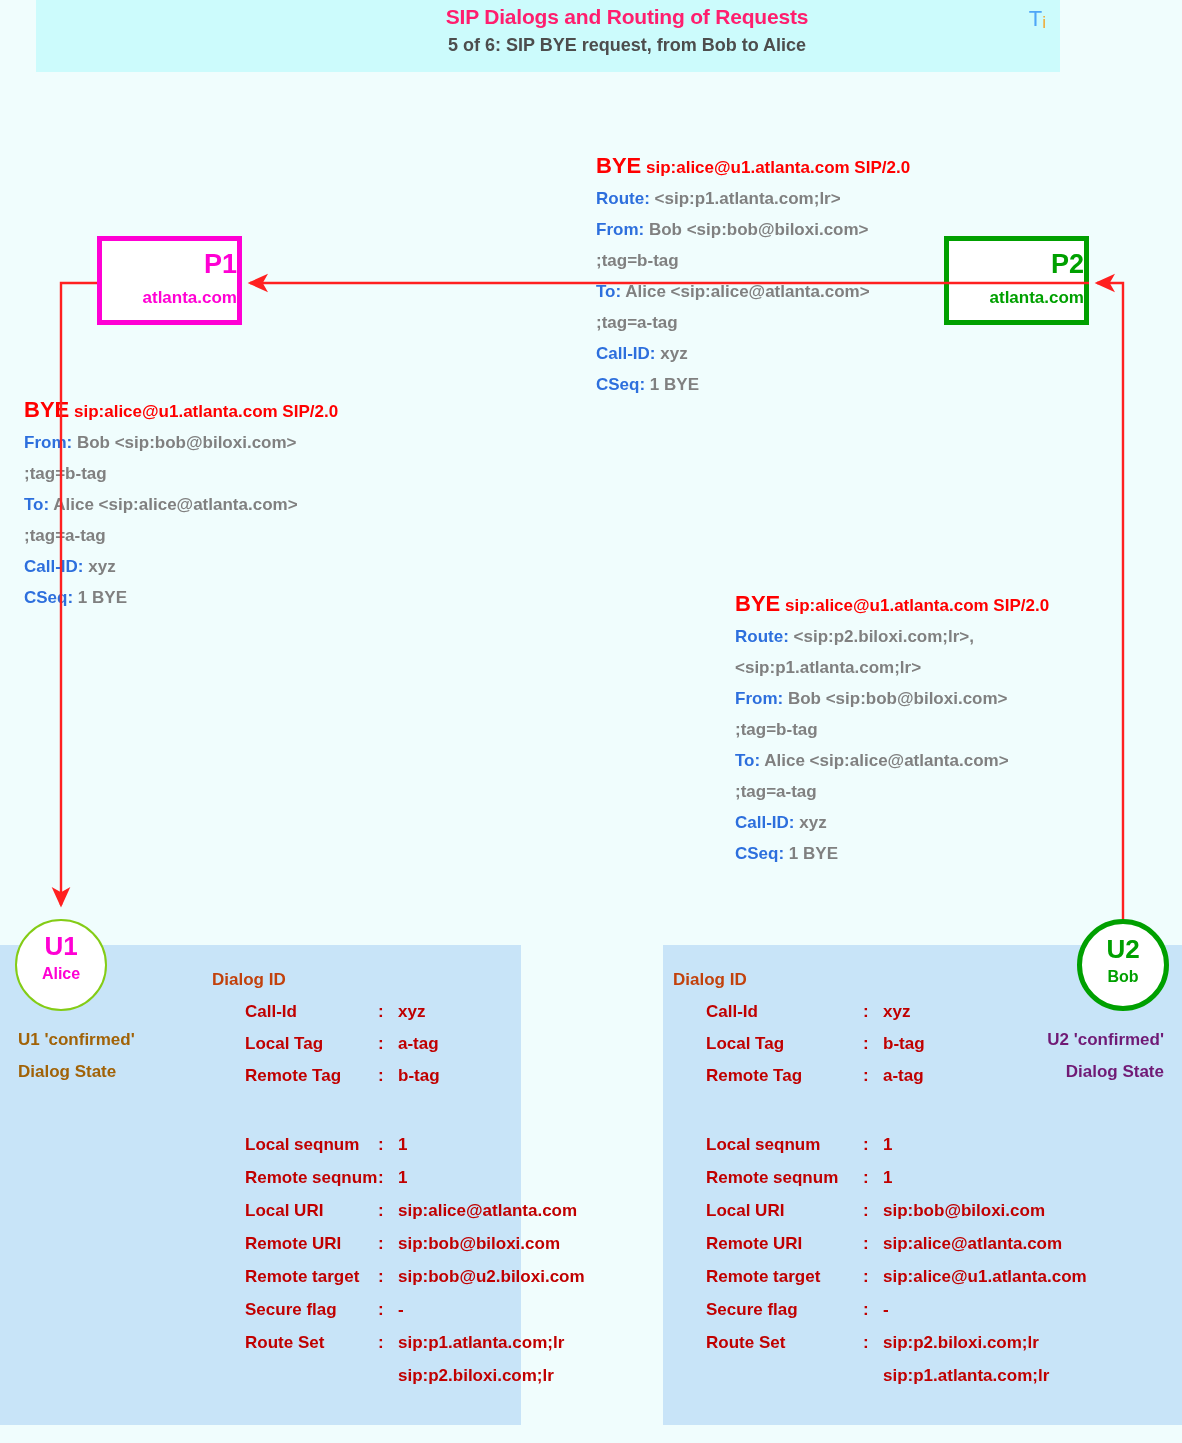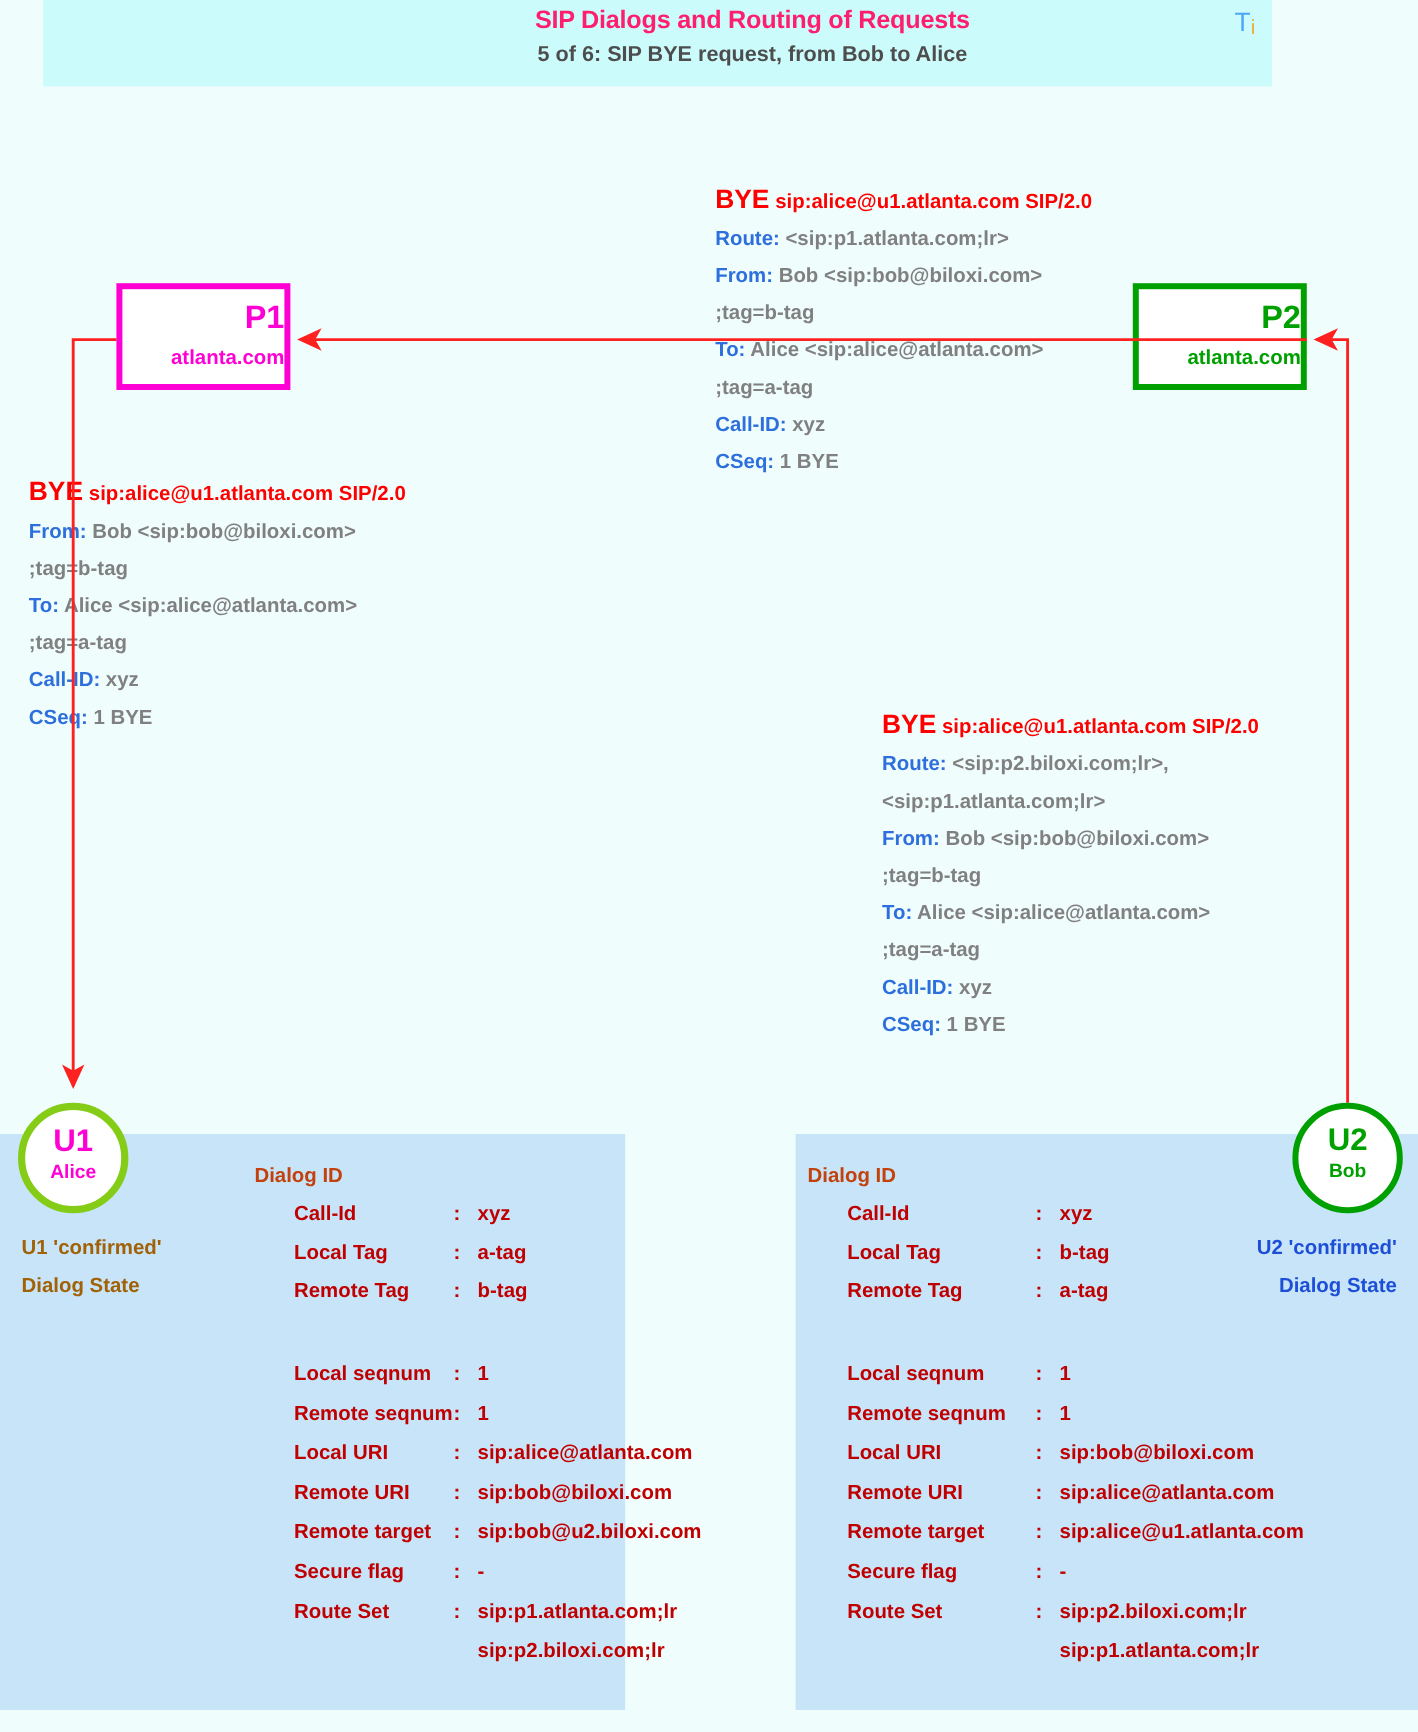--- a/index.html
+++ b/index.html
@@ -89,21 +89,21 @@
     position: absolute;
     width: 92px; height: 92px;
     border-radius: 50%;
     background: #ffffff;
     box-sizing: border-box;
     text-align: center;
     z-index: 5;
   }
   #u1-circle {
     left: 15px; top: 919px;
-    border: 6px solid #84cc16;
+    border: 2px solid #84cc16;
   }
   #u2-circle {
     left: 1077px; top: 919px;
     border: 5px solid #00a000;
   }
   .endpoint-name {
     font-size: 26px;
     font-weight: bold;
     line-height: 1;
     margin-top: 12px;
@@ -118,21 +118,21 @@
 
   
   .state-caption {
     position: absolute;
     font-size: 17px;
     font-weight: bold;
     line-height: 1.9;
     z-index: 4;
   }
   #u1-state { left: 18px; top: 1024px; color: #a16207; text-align: left; }
-  #u2-state { left: 934px; top: 1024px; width: 230px; color: #1d4ed8; text-align: right; }
+  #u2-state { left: 934px; top: 1024px; width: 230px; color: #701a75; text-align: right; }
 
   
   .dialog-panel {
     position: absolute;
     background: #c8e4f8;
     top: 945px;
     height: 480px;
     z-index: 1;
   }
   #u1-panel { left: 0px; width: 521px; }

